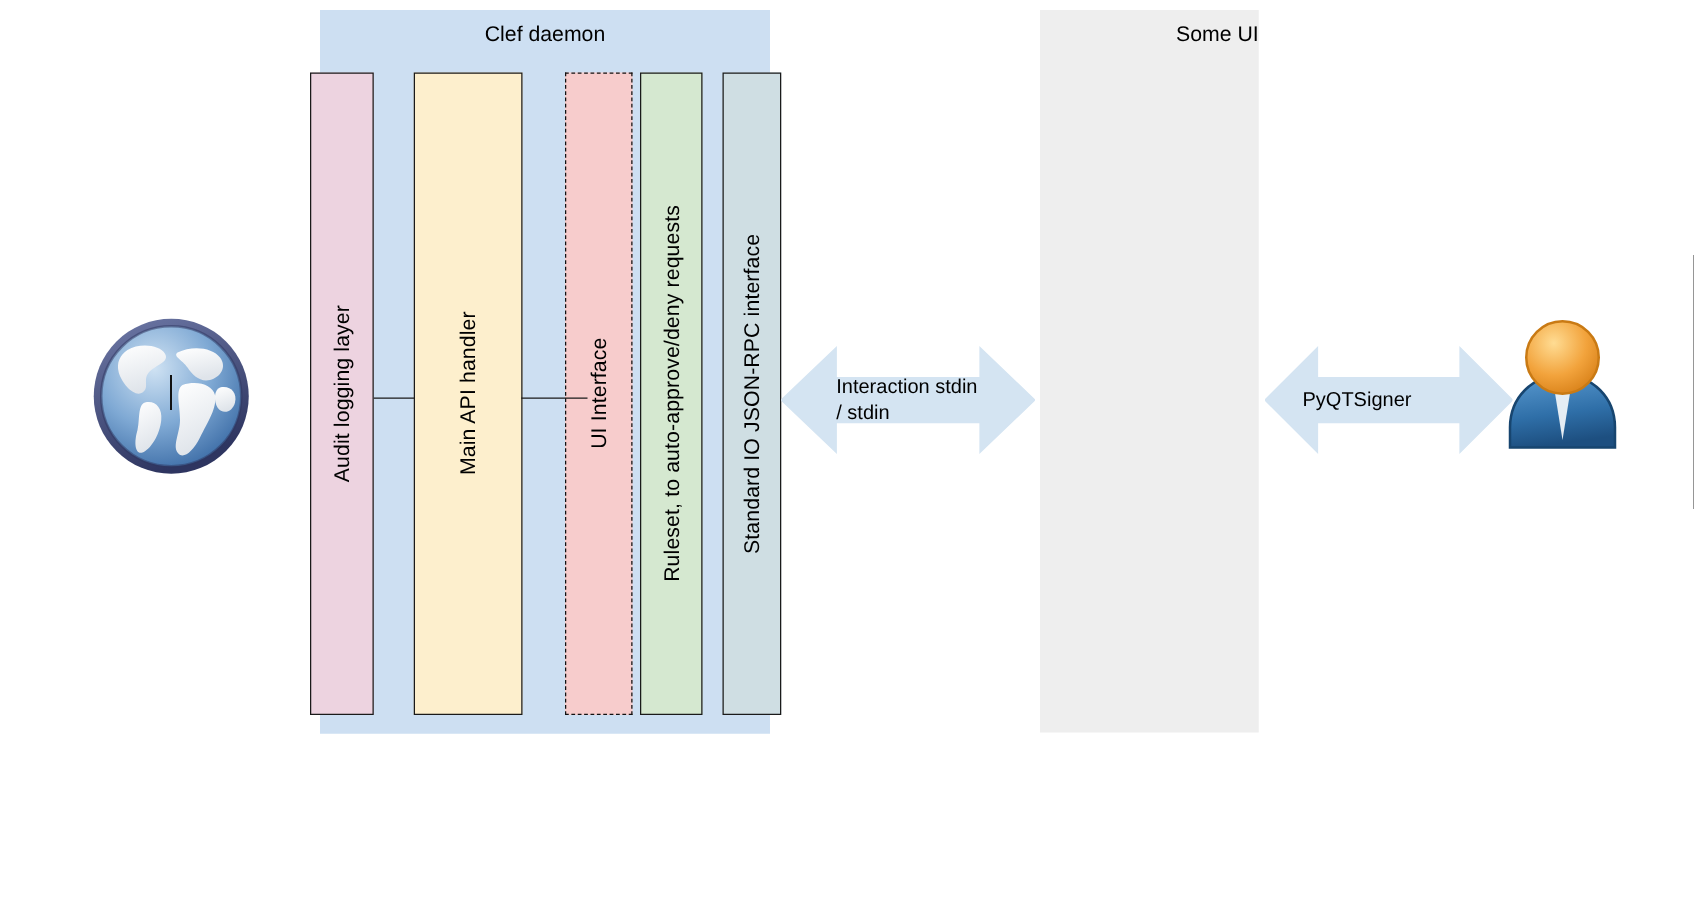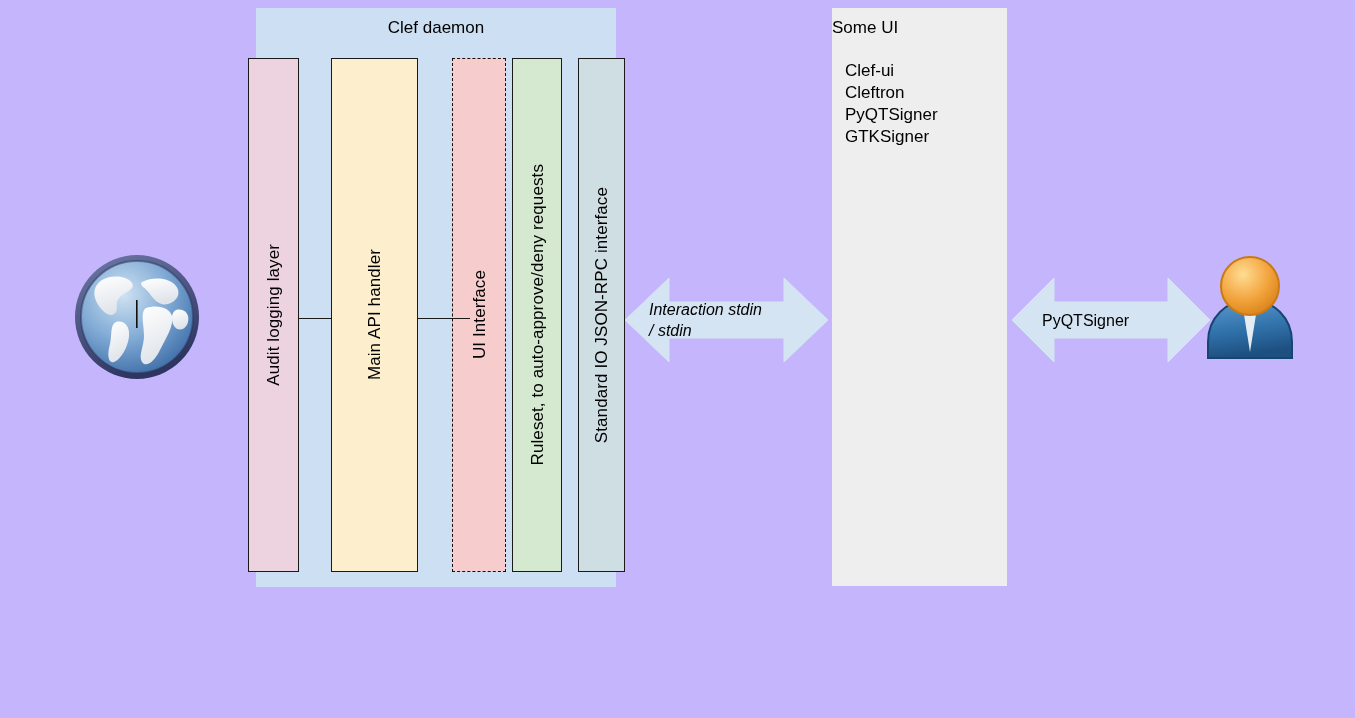--- a/index.html
+++ b/index.html
@@ -1,21 +1,21 @@
 <!DOCTYPE html>
 <html><head>
 <meta charset="utf-8">
 <style>
   html,body{margin:0;padding:0;background:#000;}
   body{
     width:1355px;height:718px;position:relative;overflow:hidden;
     font-family:"Liberation Sans","DejaVu Sans",sans-serif;
     color:#000;
   }
-  #canvas{position:absolute;left:0;top:0;width:1355px;height:718px;background:#c4b5fd;}
+  #canvas{position:absolute;left:0;top:0;width:1355px;height:718px;background:#ffffff;}
 
   
   .daemon-box{
     position:absolute;left:256px;top:8px;width:360px;height:579px;
     background:#CDDFF2;
   }
   .daemon-title{
     position:absolute;left:256px;top:16px;width:360px;
     text-align:center;font-size:17px;line-height:24px;color:#000;
   }
@@ -45,41 +45,41 @@
   .connector{position:absolute;height:1px;background:#1a1a1a;top:318px;}
   .conn-1{left:299px;width:33px;}
   .conn-2{left:417px;width:53px;}
 
   
   .ui-box{
     position:absolute;left:832px;top:8px;width:175px;height:578px;
     background:#EEEEEE;
   }
   .ui-title{
-    position:absolute;left:832px;top:16px;width:175px;text-align:left;
+    position:absolute;left:832px;top:16px;width:175px;text-align:right;
     font-size:17px;line-height:24px;
   }
   .ui-list{
     position:absolute;left:845px;top:60px;width:160px;
     font-size:17px;line-height:22px;
   }
   .ui-list div{white-space:nowrap;}
 
   
   .darrow{position:absolute;}
   .darrow svg{display:block;}
   .darrow .alabel{
     position:absolute;left:0;top:0;width:100%;height:100%;
     display:flex;flex-direction:column;align-items:flex-start;justify-content:center;
     font-size:16px;line-height:21px;pointer-events:none;
   }
   .darrow .alabel span{white-space:nowrap;}
 
   .arrow-stdio{left:625px;top:276px;width:203px;height:88px;}
-  .arrow-stdio .alabel{padding-left:24px;font-style:italic;}
+  .arrow-stdio .alabel{padding-left:44px;}
   .arrow-user{left:1012px;top:276px;width:198px;height:88px;}
   .arrow-user .alabel{padding-left:30px;}
 
   
   .icon-globe{position:absolute;left:72px;top:252px;width:130px;height:130px;}
   .icon-user{position:absolute;left:1200px;top:252px;width:100px;height:112px;}
 </style>
 </head>
 <body>
 
@@ -116,26 +116,20 @@
       <polygon points="0,44 44,2 44,26 159,26 159,2 203,44 159,86 159,62 44,62 44,86" fill="#D4E4F2" stroke="#D4E4F2" stroke-width="1"></polygon>
     </svg>
     <div class="alabel">
       <span>Interaction stdin</span>
       <span>/ stdin</span>
     </div>
   </div>
 
   <div class="ui-box"></div>
   <div class="ui-title">Some UI</div>
-  <div class="ui-list">
-    <div>Clef-ui</div>
-    <div>Cleftron</div>
-    <div>PyQTSigner</div>
-    <div>GTKSigner</div>
-  </div>
 
   <div class="darrow arrow-user">
     <svg width="198" height="88" viewBox="0 0 198 88">
       <polygon points="0,44 42,2 42,26 156,26 156,2 198,44 156,86 156,62 42,62 42,86" fill="#D4E4F2" stroke="#D4E4F2" stroke-width="1"></polygon>
     </svg>
     <div class="alabel">
       <span>PyQTSigner</span>
     </div>
   </div>
 

